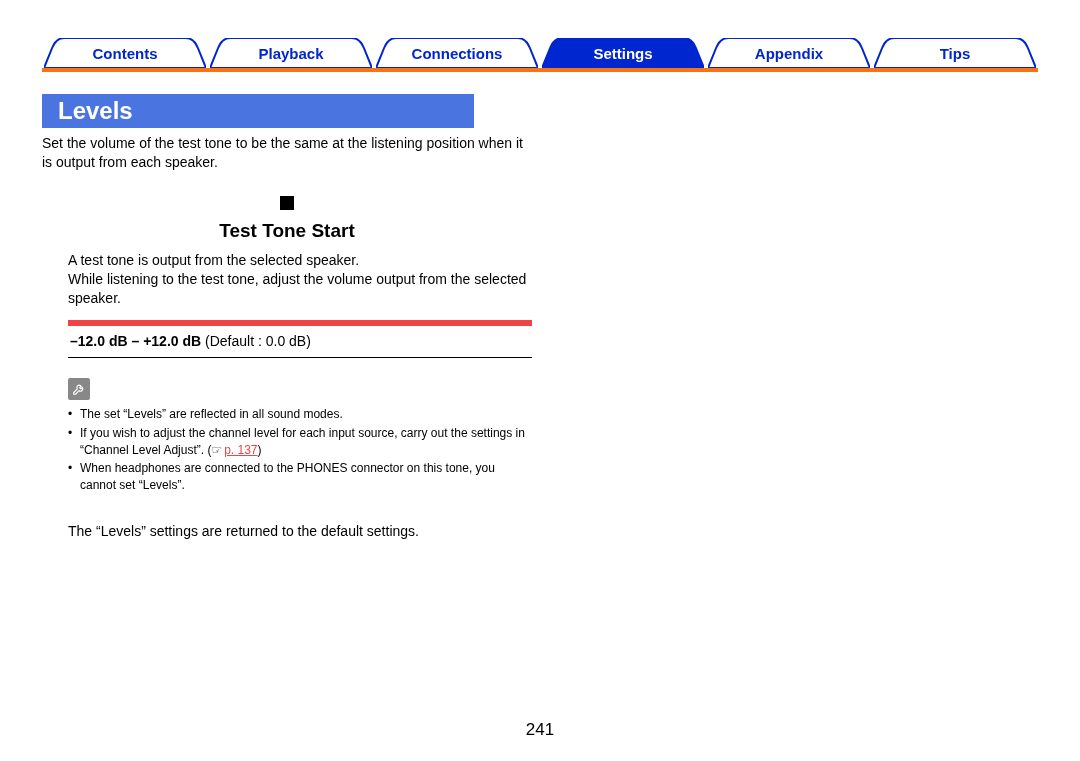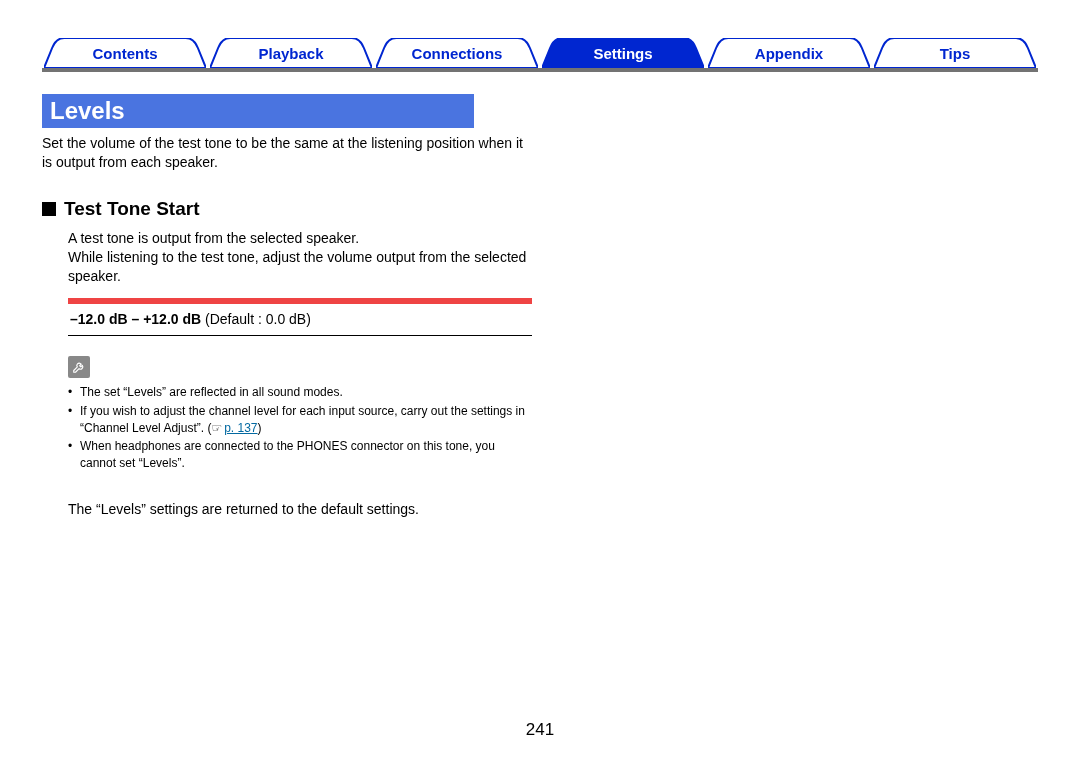--- a/index.html
+++ b/index.html
@@ -5,21 +5,21 @@
   
   * { box-sizing: border-box; margin: 0; padding: 0; }
   html, body { width: 1080px; height: 761px; background: #fff; font-family: Arial, Helvetica, sans-serif; color: #000; }
   body { position: relative; }
 
   
   .nav-wrap {
     position: absolute;
     left: 42px; right: 42px; top: 30px;
     height: 42px;
-    border-bottom: 4px solid #737373;
+    border-bottom: 4px solid #f97316;
   }
   .nav-tabs {
     display: flex;
     justify-content: space-between;
     align-items: flex-end;
     height: 38px;
   }
   .nav-tab {
     position: relative;
     flex: 1 1 0;
@@ -40,39 +40,40 @@
 
   
   .section-banner {
     position: absolute;
     left: 42px; top: 94px;
     width: 432px; height: 34px;
     background: #4a74e0;
     color: #fff;
     font-size: 24px;
     font-weight: bold;
-    padding-left: 8px;
+    padding-left: 16px;
     line-height: 34px;
   }
 
   
   .col {
     position: absolute;
     left: 42px; top: 134px;
     width: 490px;
     font-size: 14px;
     line-height: 1.35;
   }
   .intro { margin-bottom: 24px; }
 
   .sub-h {
     display: flex; align-items: center;
     gap: 8px;
     font-size: 19px; font-weight: bold;
     margin-bottom: 8px;
+    flex-direction: column;
   }
   .sub-h .sq { width: 14px; height: 14px; background: #000; display: inline-block; }
   .sub-desc { margin-left: 26px; margin-bottom: 12px; }
 
   .range-row {
     margin-left: 26px;
     border-top: 6px solid #ef4444;
     border-bottom: 1px solid #000;
     padding: 6px 2px;
     font-size: 14px;
@@ -97,21 +98,21 @@
     list-style: none;
     font-size: 12px;
     line-height: 1.4;
   }
   .note-list li { position: relative; padding-left: 12px; margin-bottom: 2px; }
   .note-list li::before {
     content: "•";
     position: absolute; left: 0; top: 0;
     font-size: 12px;
   }
-  .page-link { text-decoration: underline; color: #0369a1; cursor: pointer; }
+  .page-link { text-decoration: underline; color: #ef4444; cursor: pointer; }
 
   
   .page-num {
     position: absolute;
     left: 0; right: 0;
     top: 720px;
     text-align: center;
     font-size: 17px;
   }
 

